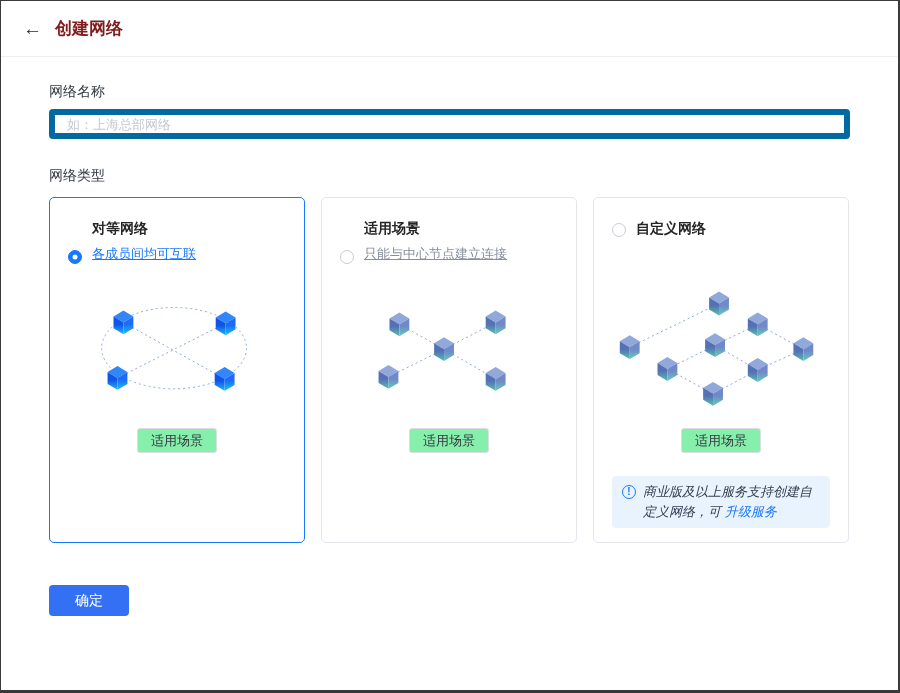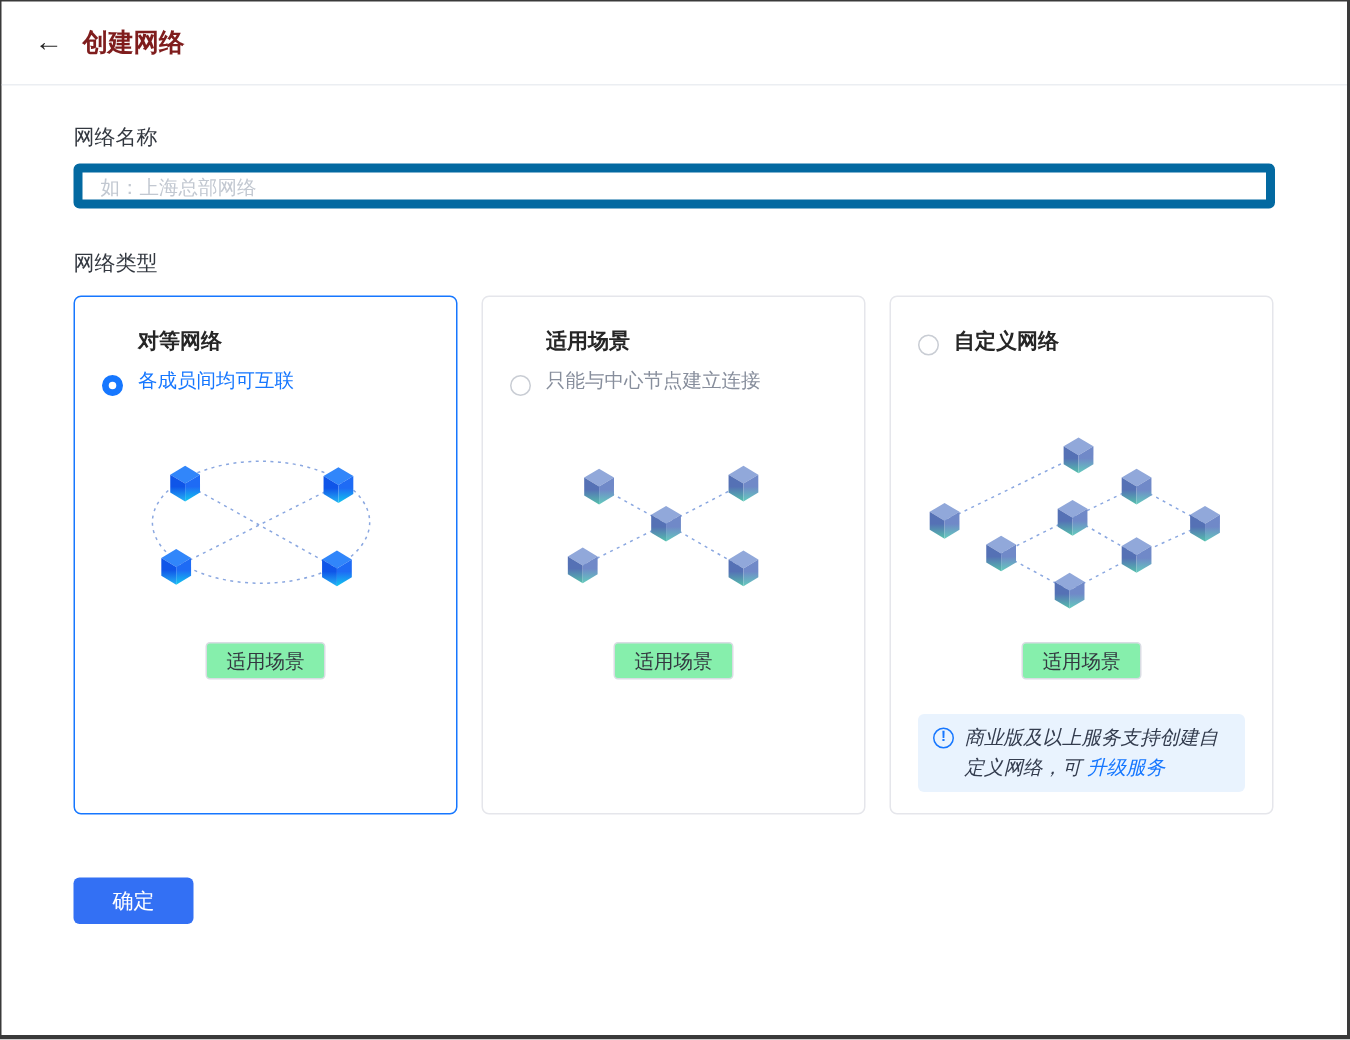--- a/index.html
+++ b/index.html
@@ -39,21 +39,21 @@
     flex:0 0 auto;width:14px;height:14px;margin-top:1px;border-radius:50%;
     border:1px solid #c9cdd4;background:#fff;position:relative;
   }
   .radio.checked{border-color:var(--accent,#1677ff);background:var(--accent,#1677ff);}
   .radio.checked::after{
     content:"";position:absolute;left:50%;top:50%;width:5px;height:5px;
     transform:translate(-50%,-50%);border-radius:50%;background:#fff;
   }
   .card-texts{margin-left:10px;min-width:0;}
   .card-title{font-size:14px;font-weight:bold;color:#262626;line-height:17px;}
-  .card-subtitle{margin-top:6px;font-size:13px;line-height:21px;color:#878e9c;}
+  .card-subtitle{margin-top:6px;font-size:13px;line-height:21px;color:#878e9c;text-decoration:underline;}
   .card.selected .card-subtitle{color:var(--accent,#1677ff);}
   .scene-btn{
     position:absolute;top:230px;left:50%;transform:translateX(-50%);
     width:80px;height:25px;background:#86efac;border:1px solid #d9dce3;
     border-radius:3px;font-size:13px;color:#333840;font-family:inherit;
     cursor:pointer;line-height:23px;text-align:center;padding:0;
   }
   .notice{
     position:absolute;left:18px;right:18px;top:278px;
     background:var(--notice-bg,#e9f3fe);border-radius:4px;

